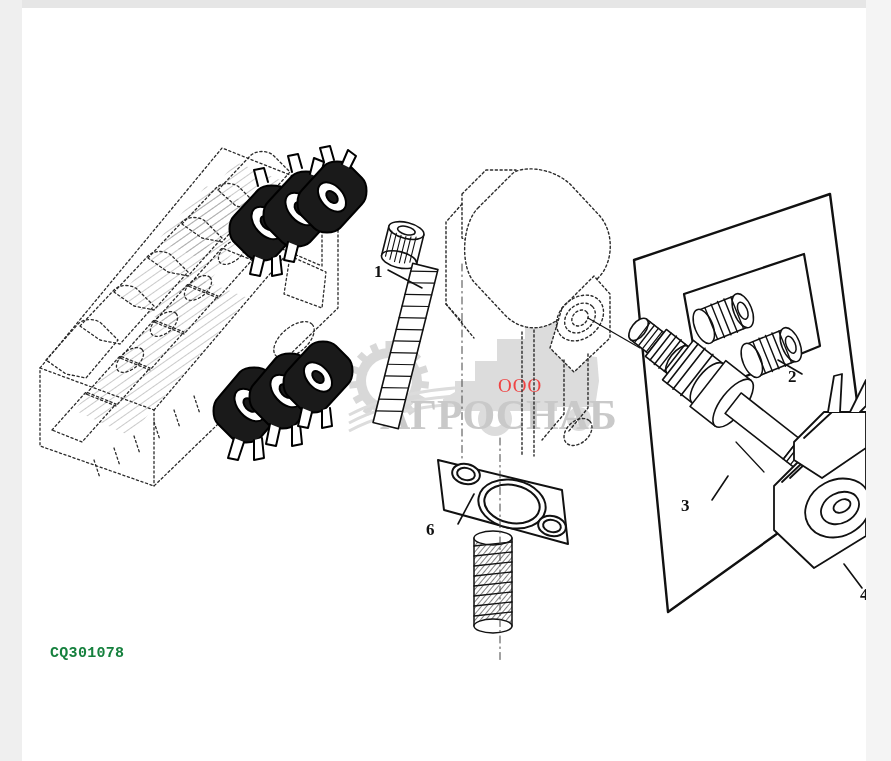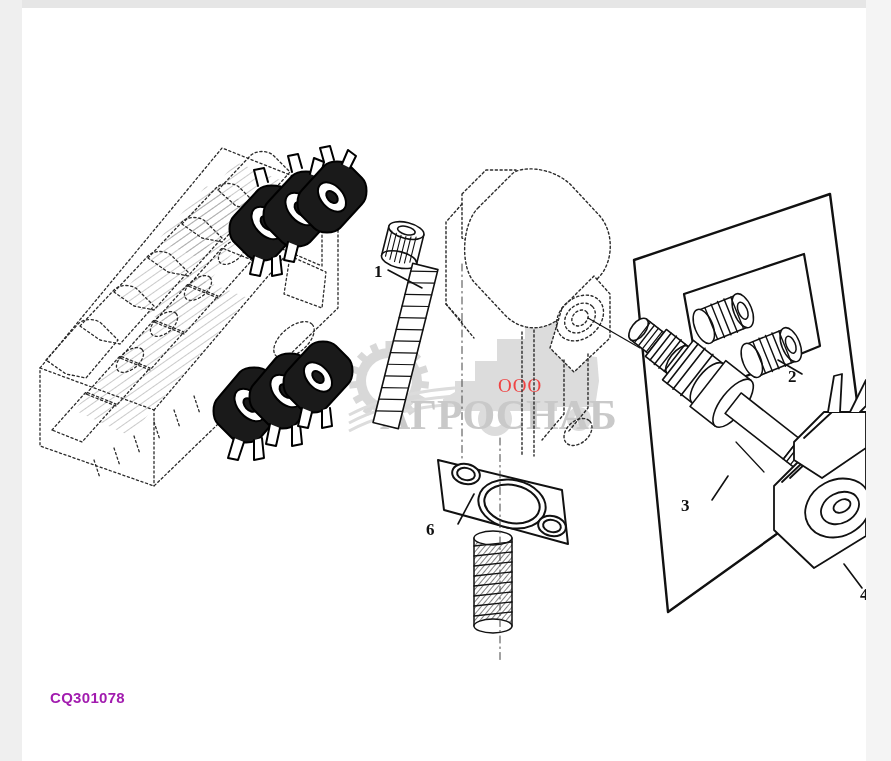--- a/index.html
+++ b/index.html
@@ -49,27 +49,26 @@
   }
   #diagram-svg {
     position: absolute;
     left: 0;
     top: 0;
   }
   #part-number {
     position: absolute;
     left: 28px;
     top: 637px;
-    font-family: Liberation Sans, sans-serif;
+    font-family: Liberation Mono, monospace;
     font-size: 15px;
     font-weight: bold;
-    color: #a21caf;
+    color: #15803d;
     letter-spacing: 0.3px;
     white-space: nowrap;
-    margin-top: 44px;
   }
   .callout-num {
     position: absolute;
     font-family: "Liberation Serif", serif;
     font-size: 17px;
     font-weight: bold;
     color: #111111;
     line-height: 1;
     white-space: nowrap;
   }

